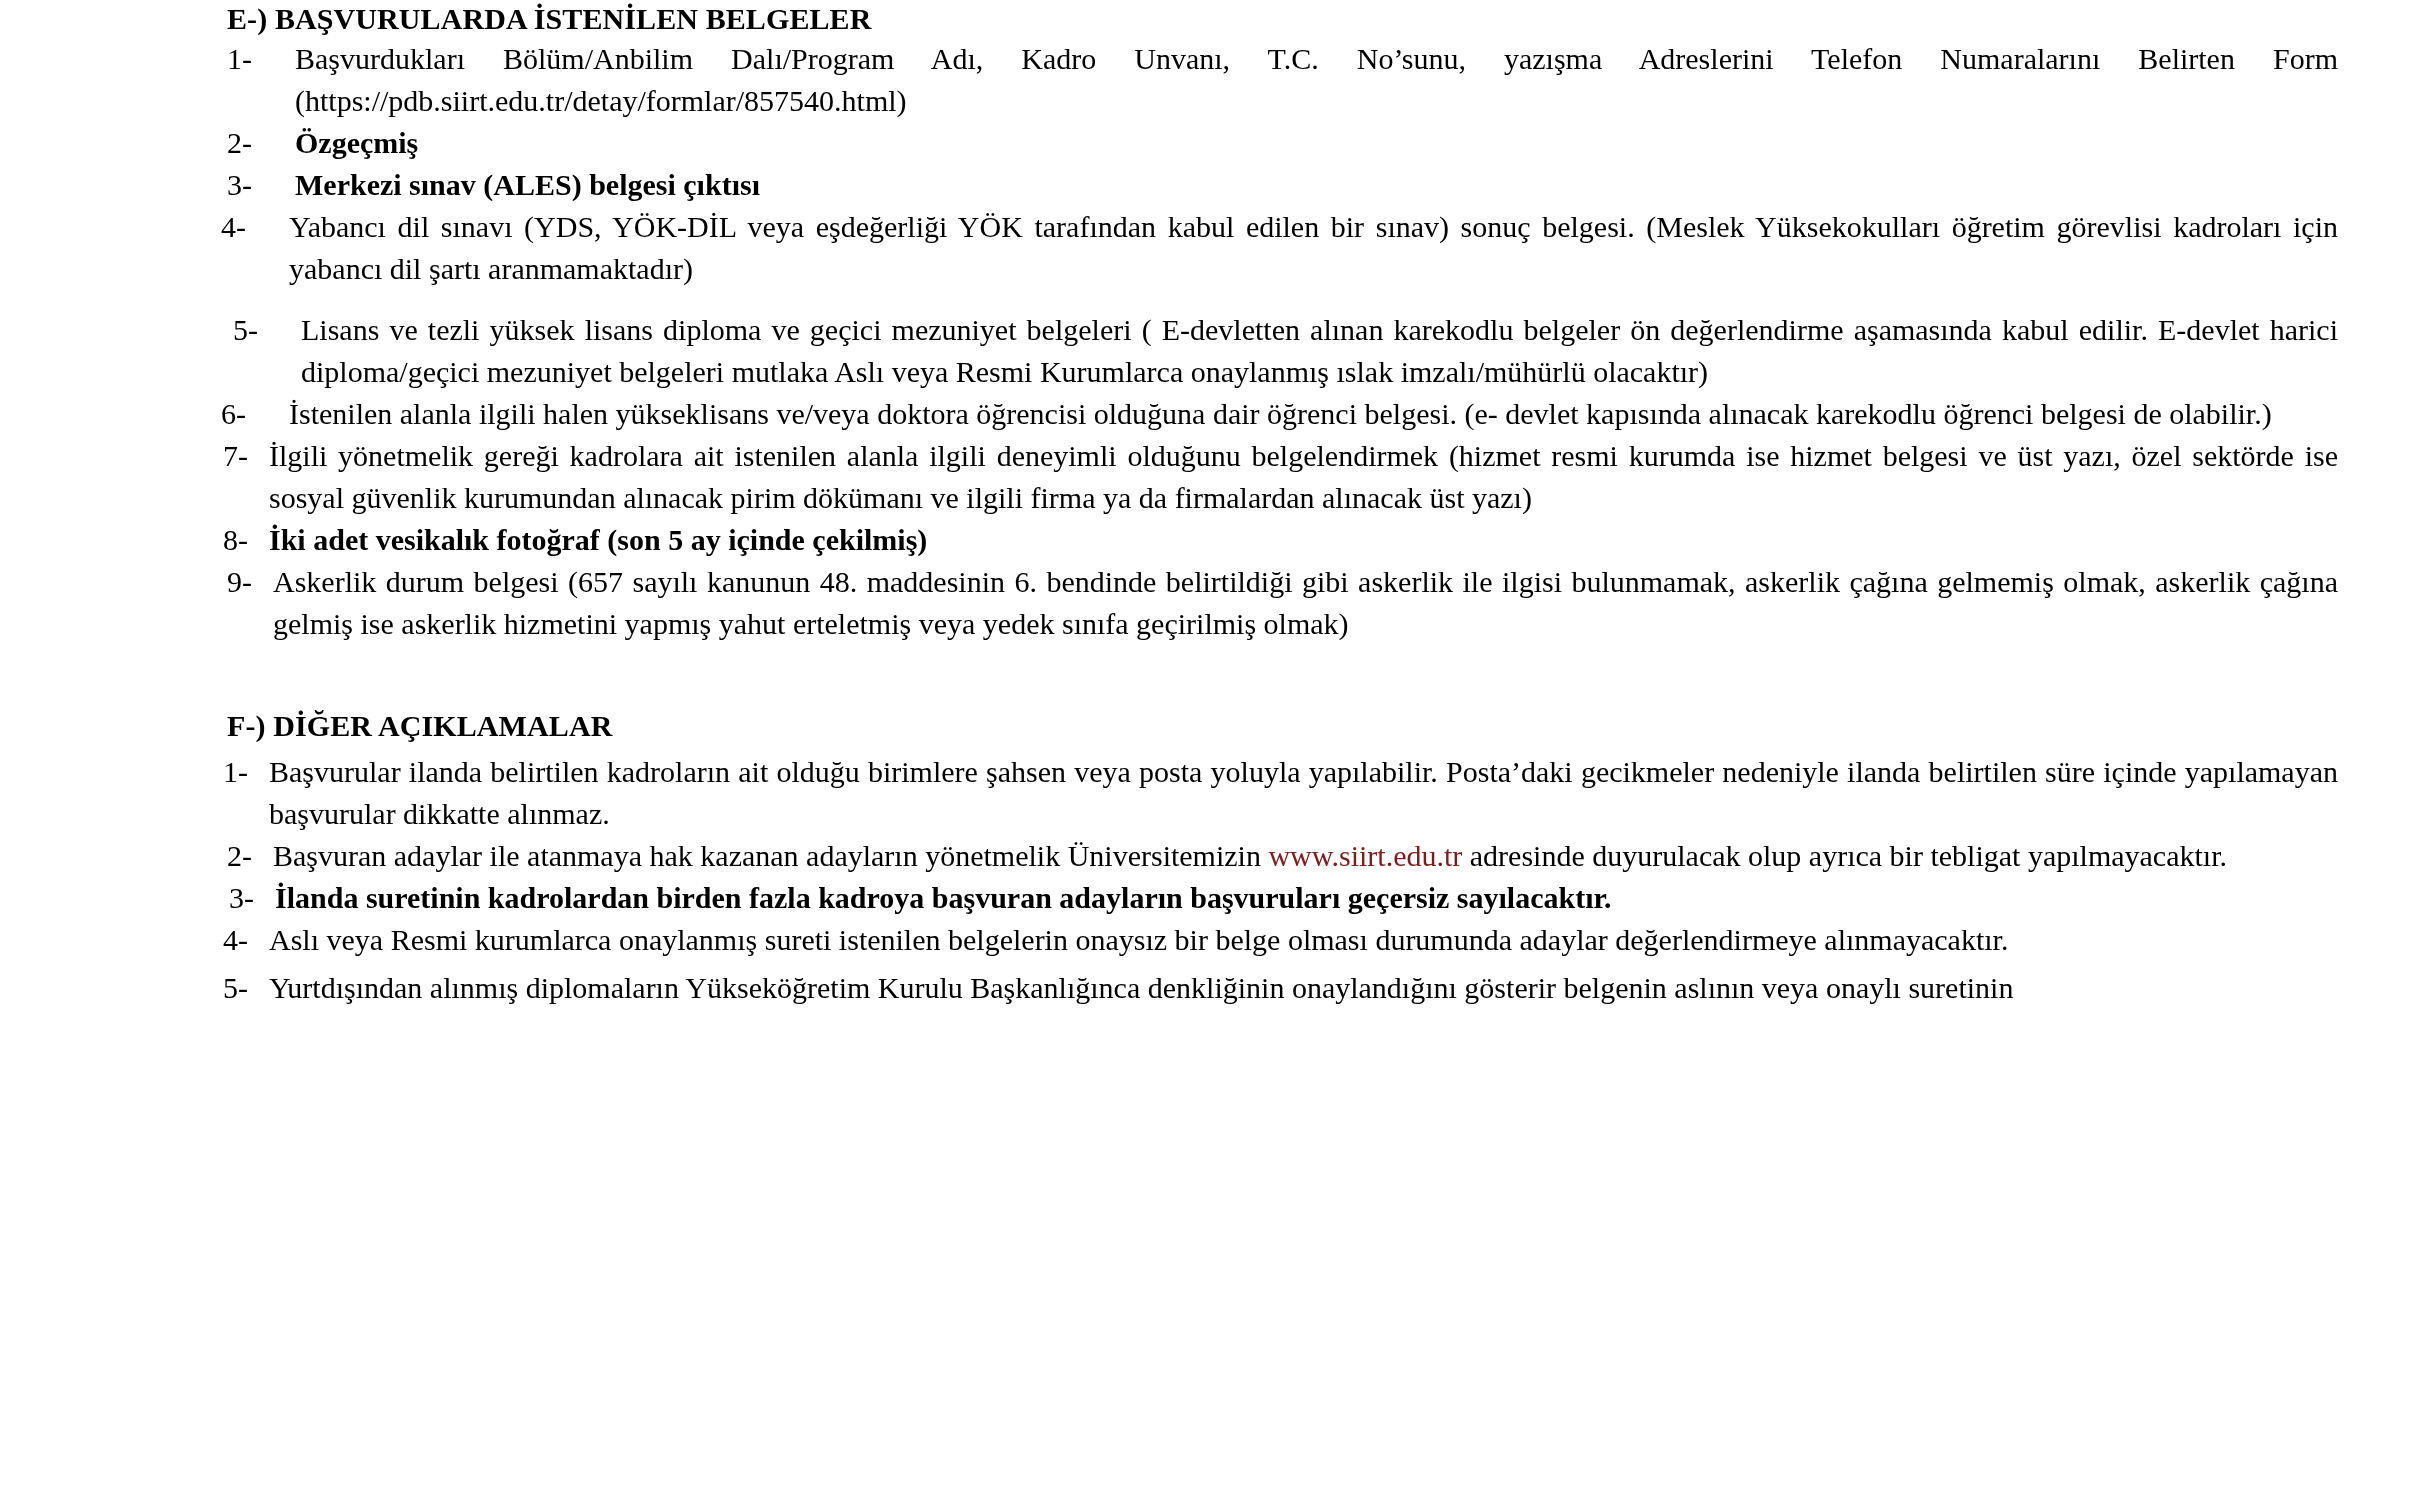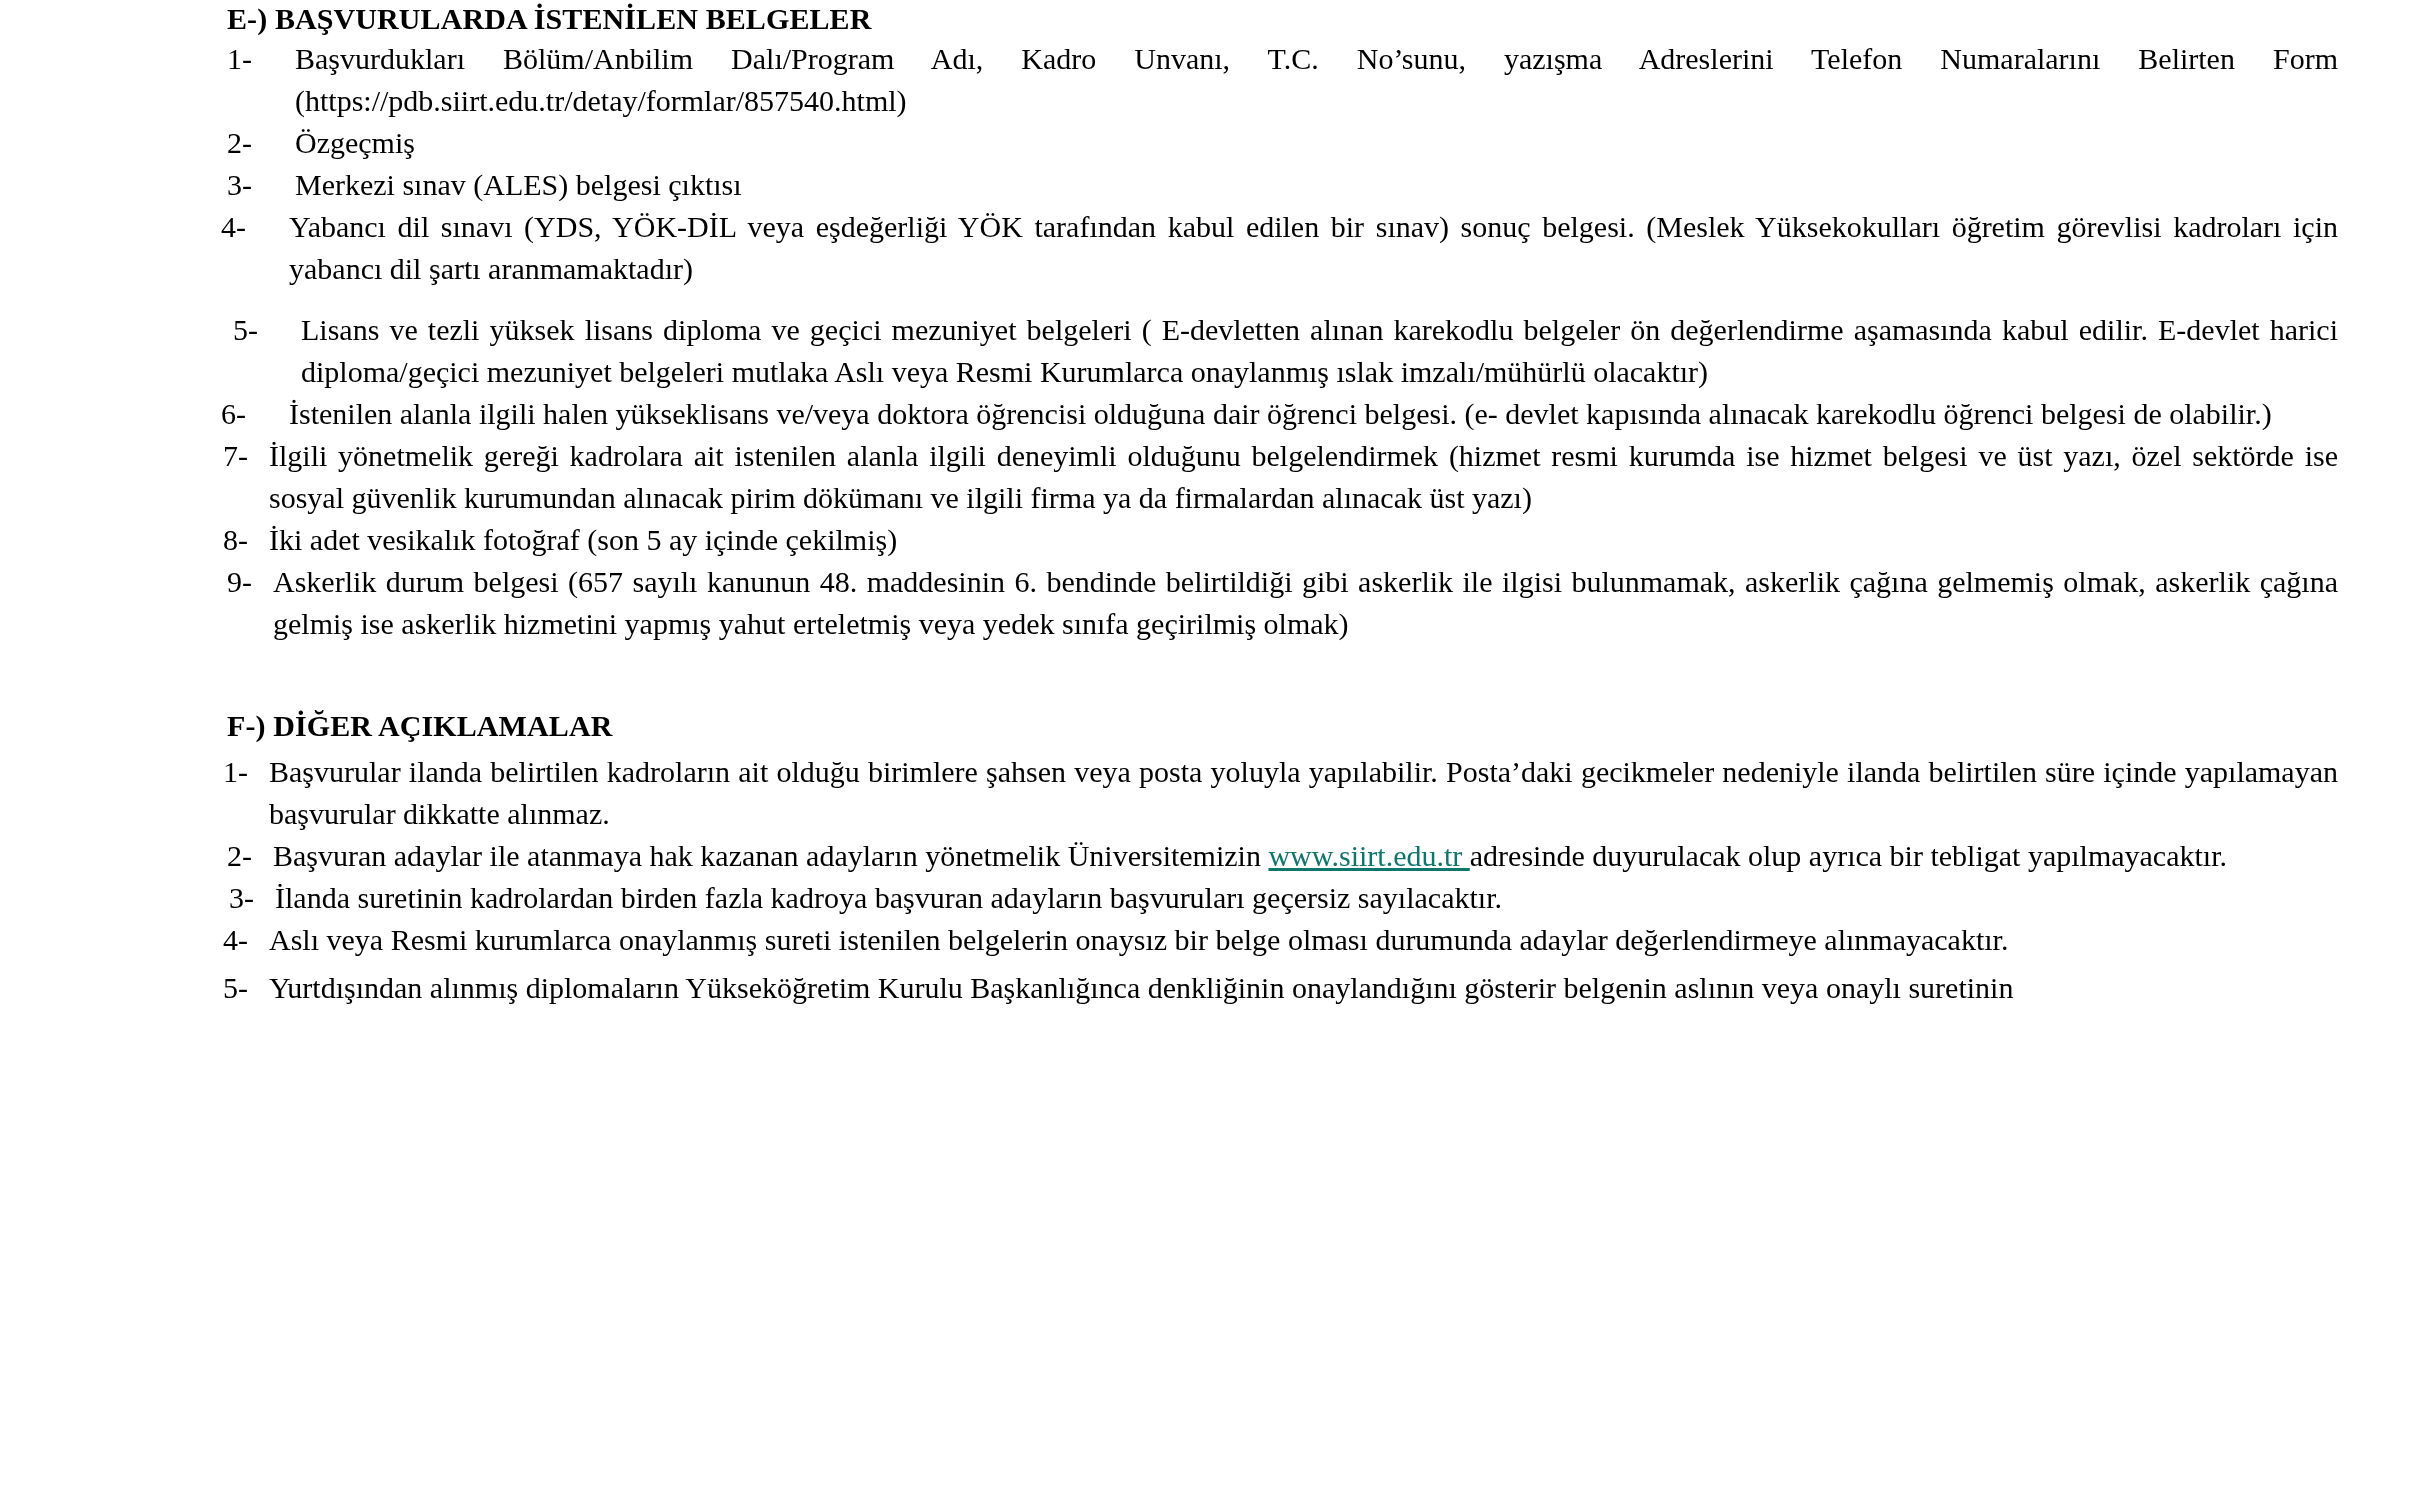--- a/index.html
+++ b/index.html
@@ -51,34 +51,33 @@
   }
   .item .num {
     flex: 0 0 auto;
     white-space: pre;
   }
   .item .txt {
     flex: 1 1 auto;
     text-align: justify;
     text-justify: inter-word;
   }
-  .item .txt.left { text-align: justify; }
+  .item .txt.left { text-align: justify; font-weight: bold; }
 
   
   .num-w1 { width: 68px; }   
   .num-w2 { width: 46px; }   
   .num-w3 { width: 52px; }   
 
   .gap-sm { height: 6px; }
   .gap-md { height: 19px; }
   .gap-xl { height: 62px; }
 
   .link {
-    color: #0f766e;
-    text-decoration: underline;
+    color: #7f1d1d;
   }
   .nowrapx { white-space: nowrap; }
 </style>
 </head>
 <body>
 
 <div class="page">
   <div class="content">
 
     <div class="heading">E-) BAŞVURULARDA İSTENİLEN BELGELER</div>

